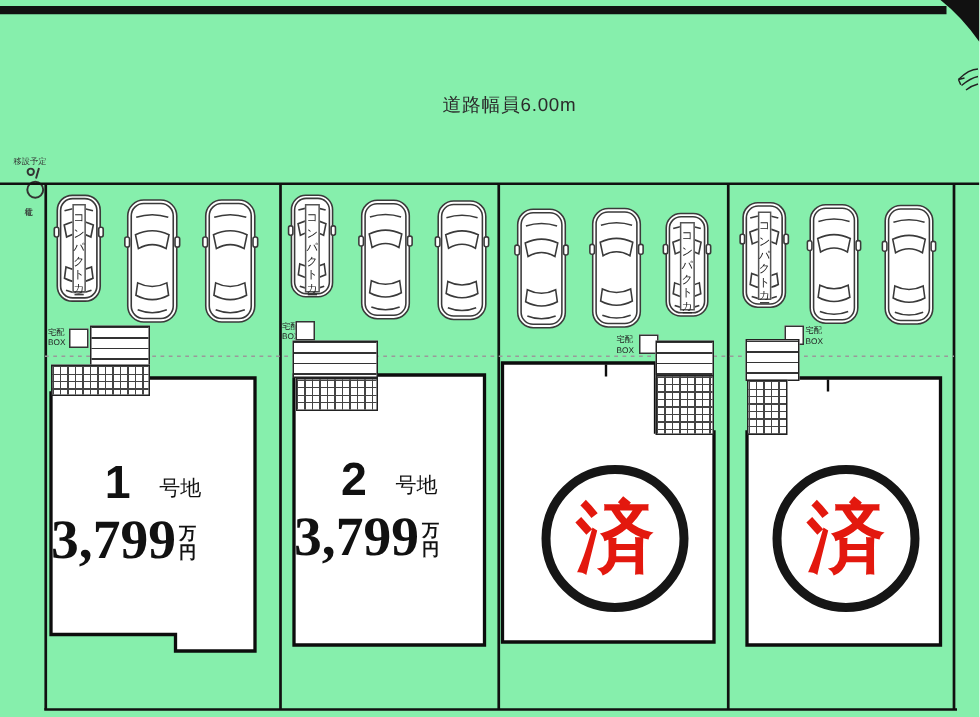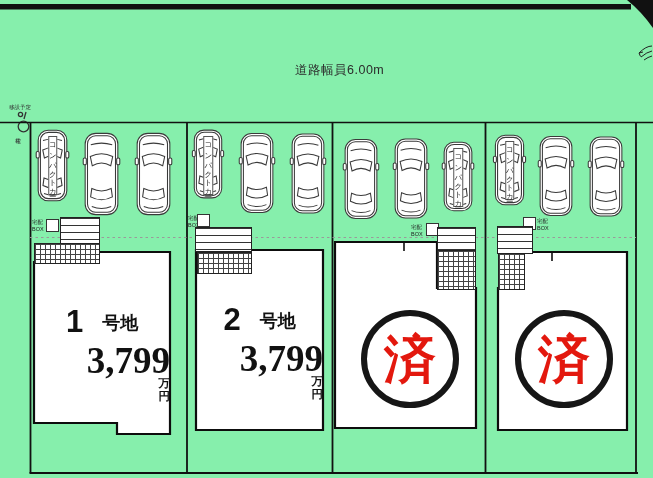--- a/index.html
+++ b/index.html
@@ -16,22 +16,22 @@
     background-image:repeating-linear-gradient(to bottom,#333 0 1px,transparent 1px 7px);}
   .hatch{position:absolute;background-color:#fff;border:1.6px solid #222;
     background-image:
       repeating-linear-gradient(to right,#444 0 0.8px,transparent 0.8px 5px),
       repeating-linear-gradient(to bottom,#444 0 0.8px,transparent 0.8px 5px);}
   .boxlabel{position:absolute;font-size:5.5px;line-height:1.2;color:#222;white-space:nowrap;}
   .boxsquare{position:absolute;width:11px;height:11px;border:1.1px solid #333;background:#fff;}
   .lot-text{position:absolute;text-align:center;z-index:2;}
   .lotnum-row{display:flex;justify-content:center;align-items:flex-end;gap:2px;}
   .lotnum{font-size:31px;font-weight:bold;line-height:0.9;color:#111;}
-  .lotsuffix{font-size:18px;font-weight:bold;color:#111;margin-bottom:1px;margin-left:17px;}
-  .price-row{display:flex;justify-content:flex-start;align-items:flex-end;margin-top:8px;flex-direction:column;}
+  .lotsuffix{font-size:14px;font-weight:normal;color:#111;margin-bottom:1px;margin-left:17px;}
+  .price-row{display:flex;justify-content:flex-start;align-items:flex-end;margin-top:8px;}
   .price{font-family:"Liberation Serif",serif;font-weight:600;font-size:37px;line-height:0.9;color:#111;}
   .price-unit{display:flex;flex-direction:column;font-family:"Liberation Serif",serif;
     font-weight:600;font-size:11.5px;line-height:1.15;color:#111;margin:0 0 1px 2px;}
   .stamp{position:absolute;width:86px;height:86px;border:6px solid #161616;border-radius:50%;
     display:flex;align-items:center;justify-content:center;background:transparent;z-index:2;}
   .stamp span{font-size:52px;font-weight:900;color:#e3180e;line-height:1;}
   .road-label{position:absolute;left:295px;top:62px;font-size:12.5px;letter-spacing:0.5px;color:#2b2b2b;z-index:2;}
   .pole-note{position:absolute;left:9px;top:104px;font-size:5.5px;color:#333;z-index:2;white-space:nowrap;}
   .pole-name{position:absolute;left:15px;top:134px;font-size:5.5px;color:#333;z-index:2;
     writing-mode:vertical-rl;text-orientation:upright;line-height:1;}

